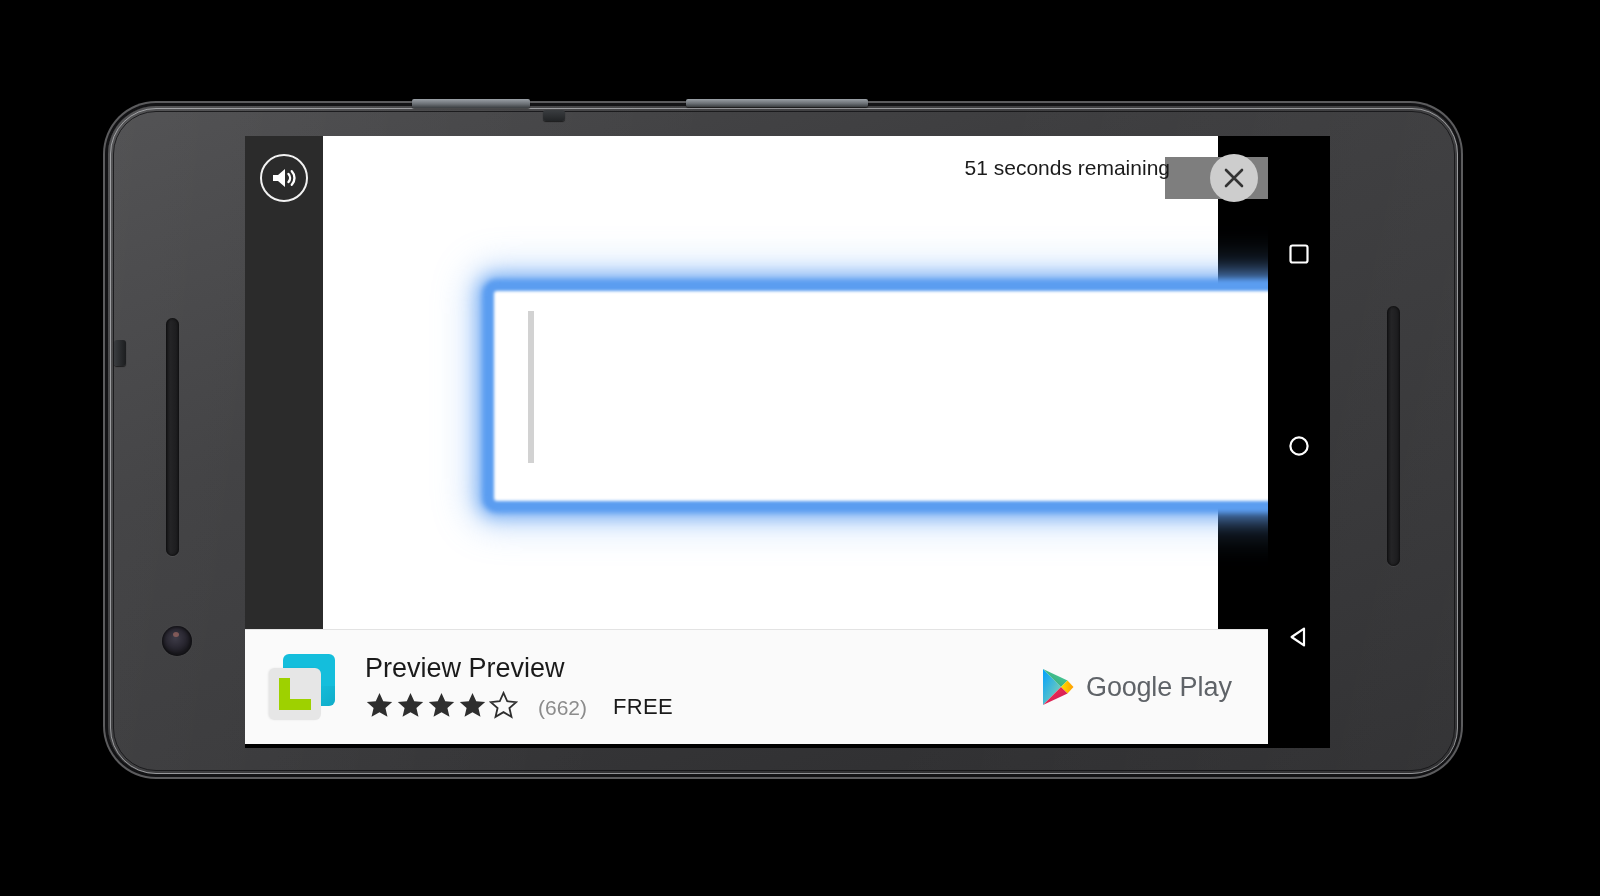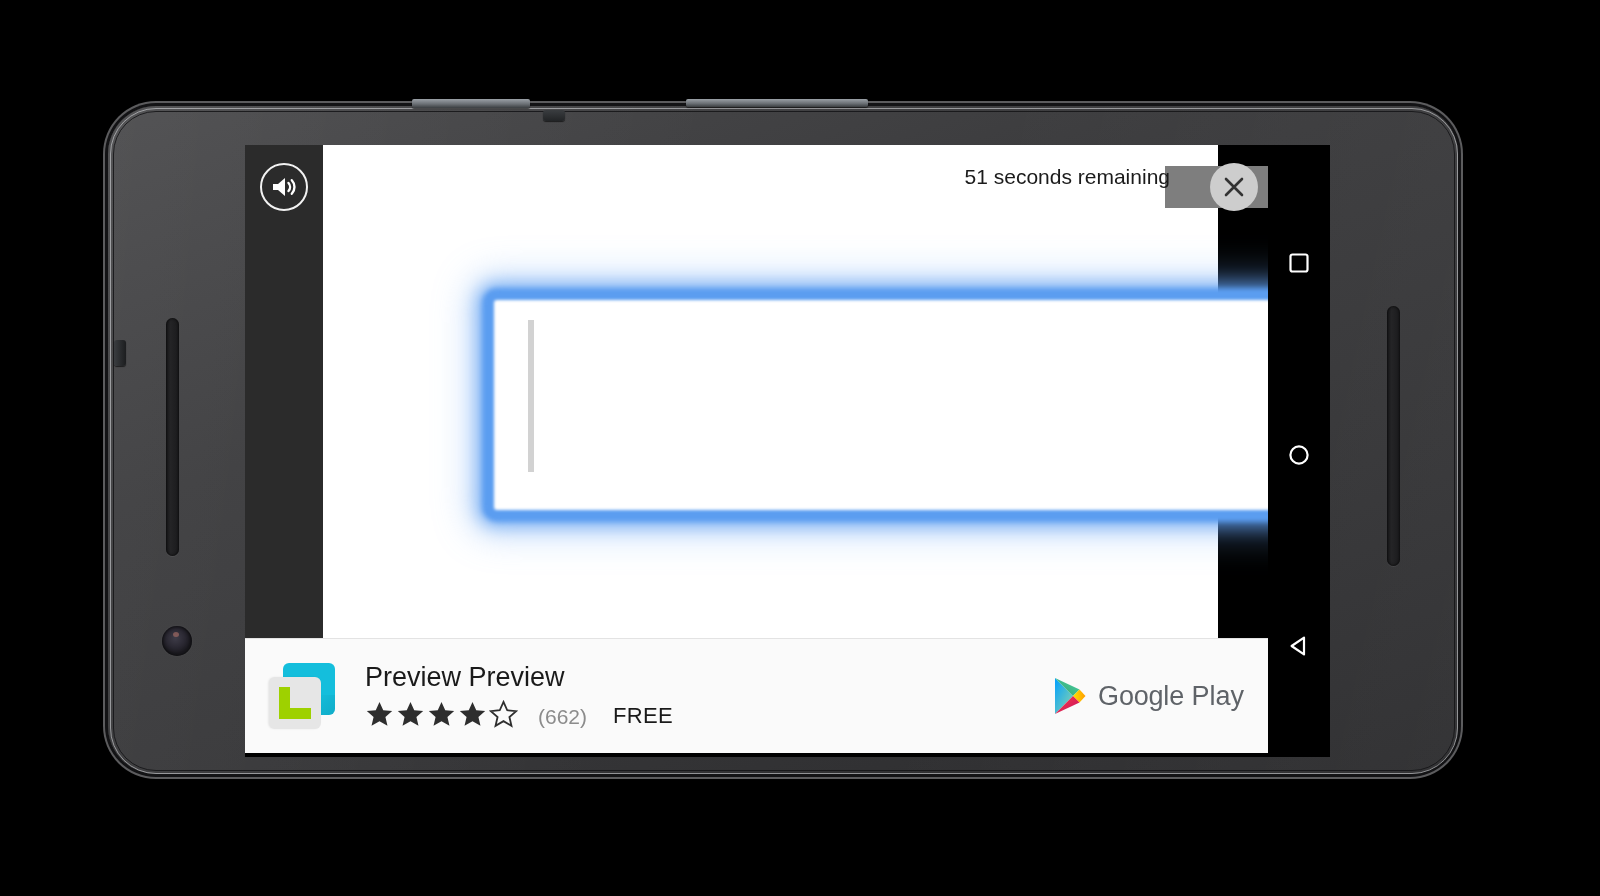--- a/index.html
+++ b/index.html
@@ -95,21 +95,21 @@
     left: 11px; top: 6px;
     width: 6px; height: 5px;
     border-radius: 50%;
     background: rgba(190,120,110,0.55);
   }
 
   
   .screen {
     position: absolute;
     left: 137px;
-    top: 39px;
+    top: 30px;
     width: 1085px;
     height: 612px;
     background: #000000;
     overflow: hidden;
   }
 
   
   .video-stage {
     position: absolute;
     left: 0; top: 0;
@@ -292,21 +292,21 @@
     font-size: 22px;
     color: #1a1a1a;
     letter-spacing: 0.3px;
     white-space: nowrap;
   }
 
   .ad-right {
     margin-left: auto;
     display: flex;
     align-items: center;
-    padding-right: 0;
+    padding-right: 12px;
   }
   .gplay {
     display: flex;
     align-items: center;
     margin-right: 24px;
   }
   .gplay svg { display: block; margin-right: 11px; }
   .gplay-word {
     font-size: 27px;
     color: #5f6368;

